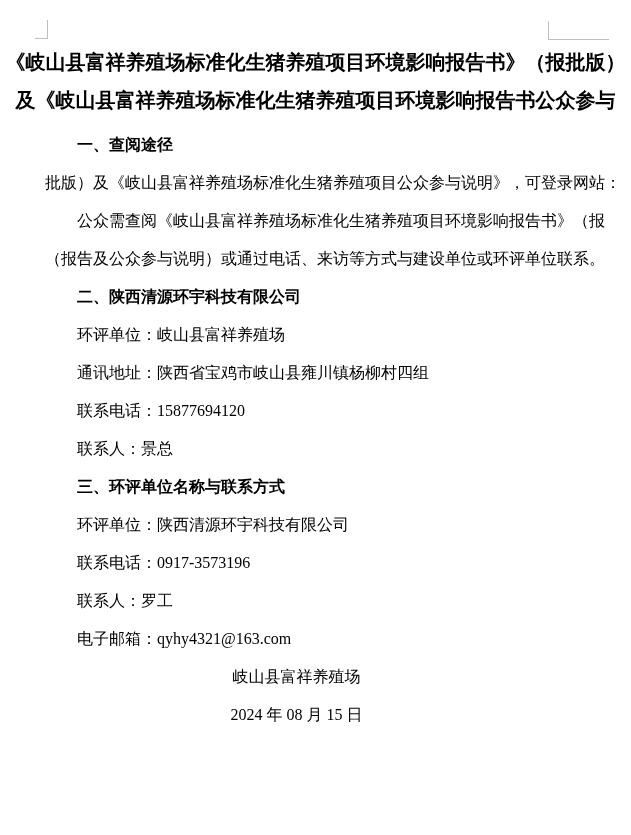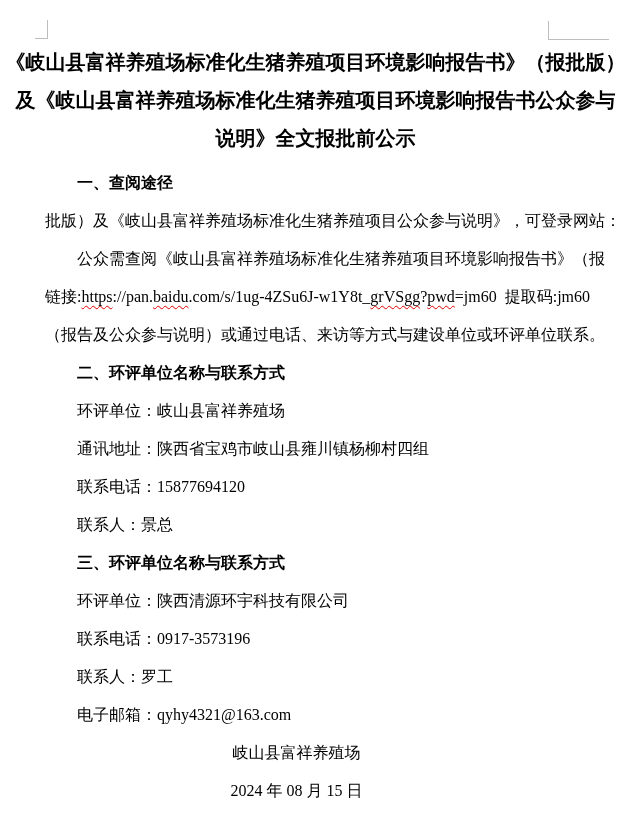--- a/index.html
+++ b/index.html
@@ -46,30 +46,28 @@
 <body>
 
 <div class="page">
   <div class="crop-mark left"></div>
   <div class="crop-mark right"></div>
 
   <div class="content">
     <h1 class="title">
       <div class="t-line">《岐山县富祥养殖场标准化生猪养殖项目环境影响报告书》（报批版）</div>
       <div class="t-line">及《岐山县富祥养殖场标准化生猪养殖项目环境影响报告书公众参与</div>
-      <div class="t-line">说明》全文报批前公示</div>
     </h1>
 
     <div class="line heading indent">一、查阅途径</div>
     <div class="line">批版）及《岐山县富祥养殖场标准化生猪养殖项目公众参与说明》，可登录网站：</div>
     <div class="line indent">公众需查阅《岐山县富祥养殖场标准化生猪养殖项目环境影响报告书》（报</div>
-    <div class="line"><span>链接:</span><span id="link-url"><span class="wavy">https</span><span>://pan.</span><span class="wavy">baidu</span><span>.com/s/1ug-4ZSu6J-w1Y8t_</span><span class="wavy">grVSgg</span><span>?</span><span class="wavy">pwd</span><span>=jm60</span></span><span>  提取码:jm60</span></div>
     <div class="line">（报告及公众参与说明）或通过电话、来访等方式与建设单位或环评单位联系。</div>
 
-    <div class="line heading indent">二、环评单位名称与联系方式</div>
+    <div class="line heading indent">二、陕西清源环宇科技有限公司</div>
     <div class="line indent">环评单位：岐山县富祥养殖场</div>
     <div class="line indent">通讯地址：陕西省宝鸡市岐山县雍川镇杨柳村四组</div>
     <div class="line indent">联系电话：15877694120</div>
     <div class="line indent">联系人：景总</div>
 
     <div class="line heading indent">三、环评单位名称与联系方式</div>
     <div class="line indent">环评单位：陕西清源环宇科技有限公司</div>
     <div class="line indent">联系电话：0917-3573196</div>
     <div class="line indent">联系人：罗工</div>
     <div class="line indent">电子邮箱：qyhy4321@163.com</div>

